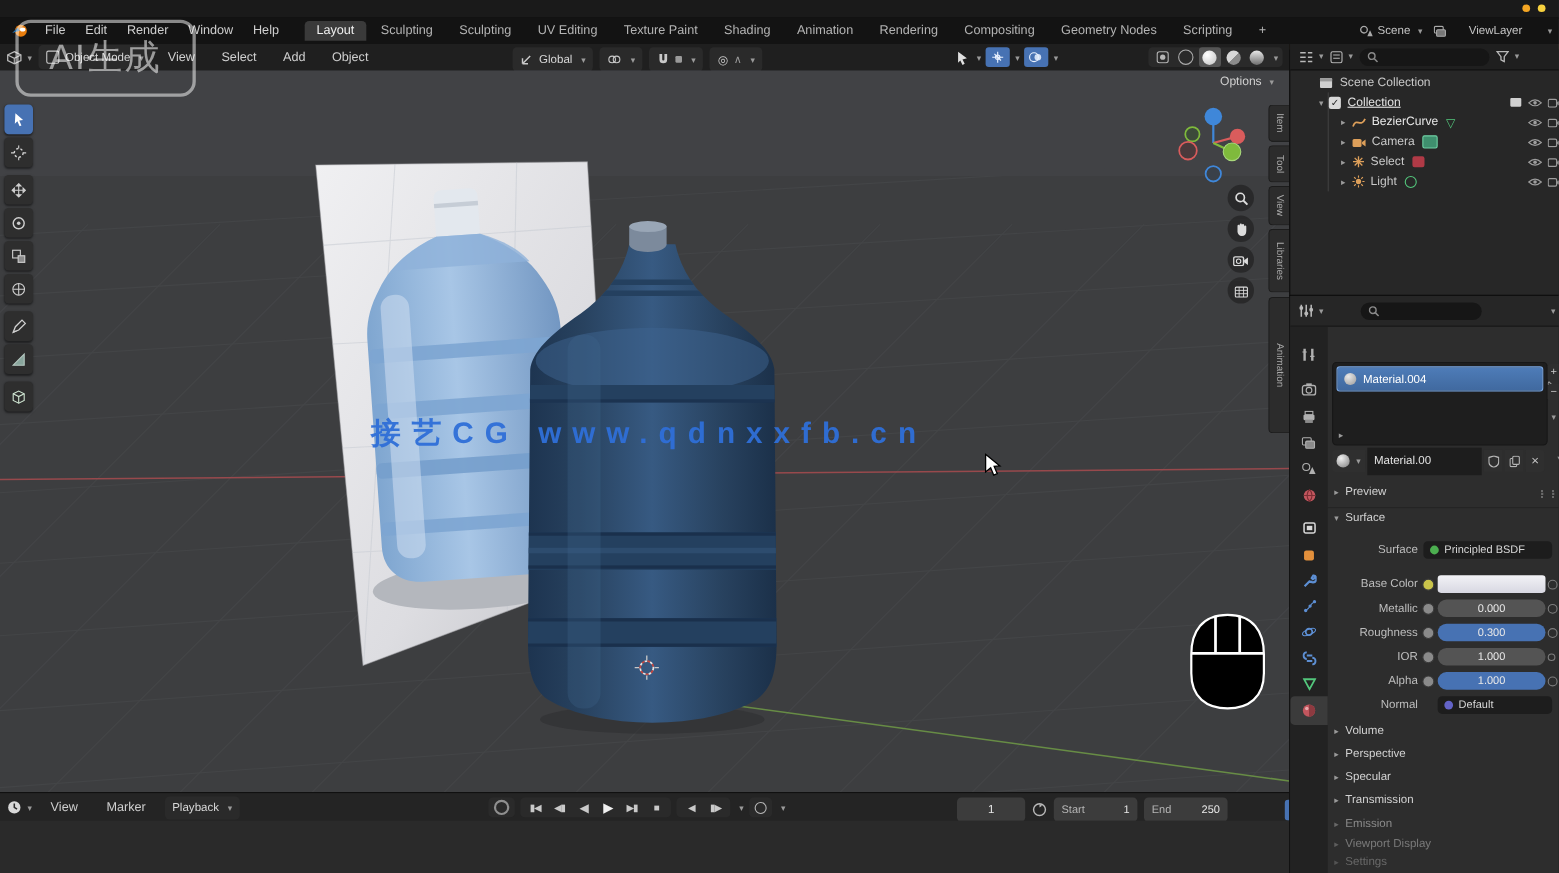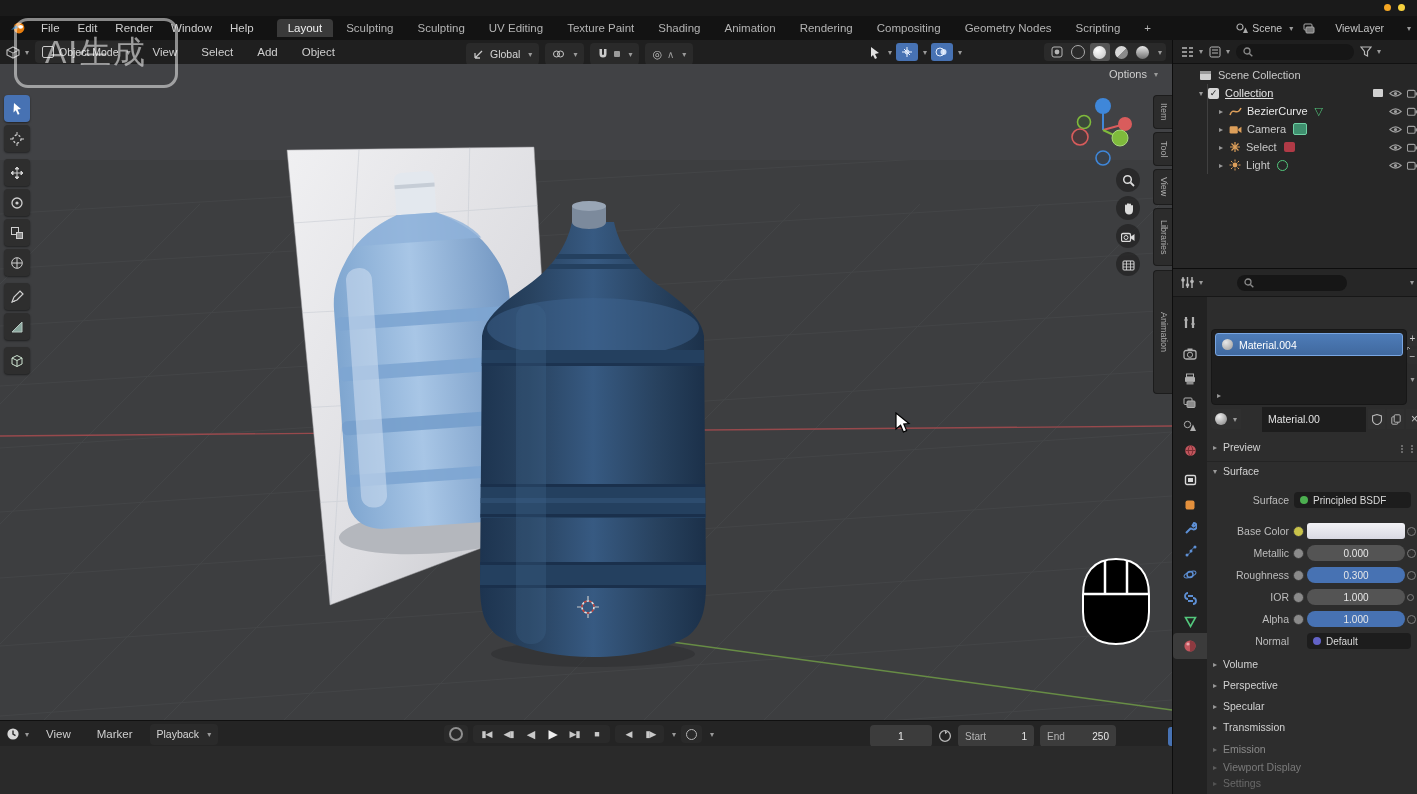--- a/index.html
+++ b/index.html
@@ -424,20 +424,21 @@
   <div class="vtab" style="left:1153px;top:105px;height:34px;">
       <span>View</span>
     </div>
   <div class="vtab" style="left:1153px;top:144px;height:56px;">
       <span>Libraries</span>
     </div>
   <div class="vtab" style="left:1153px;top:206px;height:122px;">
       <span>Animation</span>
     </div>
 
+  <div class="abs" style="left:180px;top:312px;width:820px;text-align:center;font-size:27px;font-weight:bold;color:#2f6fd8;letter-spacing:10px;opacity:.95;white-space:nowrap;">接艺CG  www.qdnxxfb.cn</div>
 
   <svg class="abs" width="80" height="94" viewBox="0 0 80 94" style="left:1076px;top:490px;">
     <path d="M40 5 C63 5 73 20 73 41 L73 58 C73 80 59 90 40 90 C21 90 7 80 7 58 L7 41 C7 20 17 5 40 5 Z" fill="#000" stroke="#fff" stroke-width="2"></path>
     <line x1="7" y1="40" x2="73" y2="40" stroke="#fff" stroke-width="2.5"></line>
     <line x1="29" y1="6" x2="29" y2="40" stroke="#fff" stroke-width="2.5"></line>
     <line x1="51" y1="6" x2="51" y2="40" stroke="#fff" stroke-width="2.5"></line>
   </svg>
 
   <svg class="abs" width="16" height="22" viewBox="0 0 16 22" style="left:895px;top:348px;">
     <path d="M1 1 L1 17 L5.6 13.2 L8.4 20 L11.6 18.6 L8.8 12 L14 11.6 Z" fill="#fff" stroke="#000" stroke-width="1.2"></path>
@@ -771,21 +772,21 @@
   </div>
   <div class="abs" style="left:234px;top:62px;width:11px;height:15px;background:#2f2f2f;border-radius:2px 0 0 2px;color:#ccc;text-align:center;line-height:15px;font-size:10px;">+</div>
   <div class="abs" style="left:234px;top:80px;width:11px;height:15px;background:#2f2f2f;border-radius:2px 0 0 2px;color:#ccc;text-align:center;line-height:15px;font-size:10px;">−</div>
   <div class="abs" style="left:234px;top:104px;width:11px;height:13px;color:#9a9a9a;text-align:center;font-size:8px;line-height:13px;">▾</div>
 
   <div class="abs row" style="left:38px;top:140px;height:20px;gap:2px;">
     <div class="row" style="height:20px;background:#2f2f2f;border-radius:3px 0 0 3px;padding:0 4px;gap:3px;">
       <span class="sph" style="width:12px;height:12px;background:radial-gradient(circle at 35% 30%,#f0f0f0,#7d7d7d);"></span>
       <span class="caret">▾</span>
     </div>
-    <div class="row" style="width:92px;height:25px;background:#1d1d1d;padding:0 6px;margin-left:19px;">
+    <div class="row" style="width:92px;height:25px;background:#1d1d1d;padding:0 6px;">
       <span style="font-size:10.5px;color:#e2e2e2;">Material.00</span>
     </div>
     <span style="width:17px;height:20px;background:#2f2f2f;display:flex;align-items:center;justify-content:center;">
       <svg class="icon-svg" width="10" height="11" viewBox="0 0 10 11">
           <path d="M5 0.5 L9.5 2 V6 C9.5 8.5 7.5 10 5 10.8 C2.5 10 0.5 8.5 0.5 6 V2 Z" fill="none" stroke="#b5b5b5" stroke-width="1.2"></path>
         </svg>
     </span>
     <span style="width:17px;height:20px;background:#2f2f2f;display:flex;align-items:center;justify-content:center;">
       <svg class="icon-svg" width="10" height="11" viewBox="0 0 10 11">
           <rect x="0.8" y="2.8" width="6" height="7.4" rx="1" fill="none" stroke="#b5b5b5"></rect>

